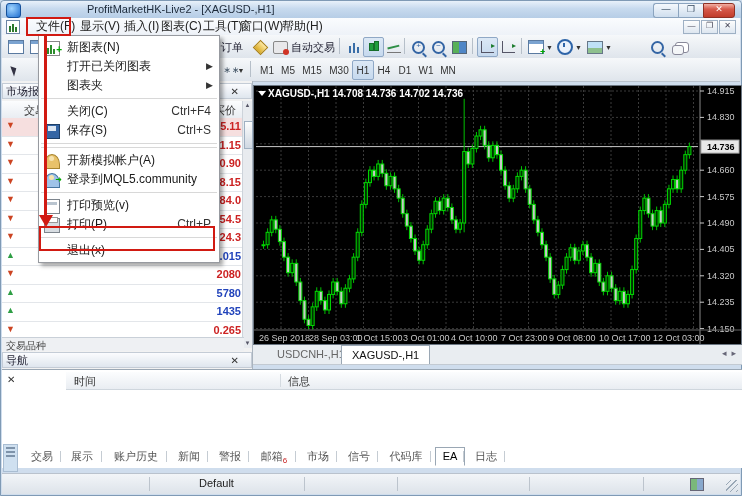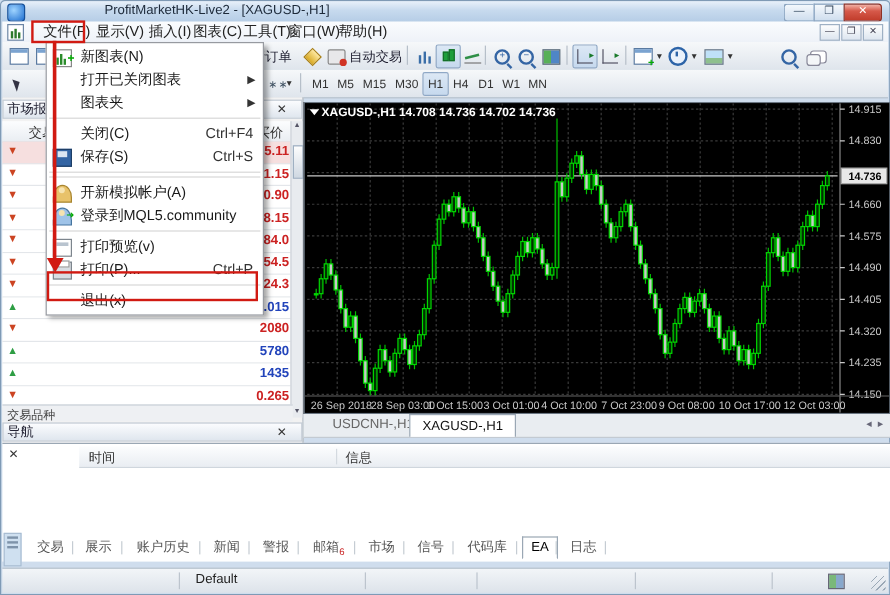--- a/index.html
+++ b/index.html
@@ -113,21 +113,21 @@
   #term-side i{display:block;height:2px;margin:2px 2px 0 2px;background:#7e93aa;}
   #term-tabs{position:absolute;left:16px;top:76px;right:0;height:20px;font-size:11px;color:#555;}
   .ttab{position:absolute;top:2px;height:17px;line-height:16px;padding:0 6px;}
   .ttab.active{background:#fff;border:1px solid #9aa7b4;border-bottom:1px solid #fff;color:#000;top:1px;}
   .tdiv{position:absolute;top:5px;width:1px;height:11px;background:#c5ccd3;}
   .badge{color:#c81f1f;font-size:8px;vertical-align:sub;}
   
   #statusbar{position:absolute;left:1px;right:1px;bottom:1px;height:20px;background:linear-gradient(#f2f5f8,#dde3ea);
       border-top:1px solid #b9c2cd;font-size:11px;color:#222;}
   .sdiv{position:absolute;top:3px;bottom:3px;width:1px;background:#bcc4cd;}
-  #status-profile{position:absolute;left:161px;width:155px;top:3px;}
+  #status-profile{position:absolute;left:137px;width:155px;text-align:center;top:3px;}
   #status-icon{position:absolute;right:36px;top:4px;width:12px;height:11px;
       background:linear-gradient(90deg,#7ab87a 50%,#88a8cc 50%);border:1px solid #667;}
   #grip{position:absolute;right:2px;bottom:2px;width:12px;height:12px;
       background:repeating-linear-gradient(135deg,transparent 0 3px,#9aa8b6 3px 4px);}
   
   #filemenu{position:absolute;left:37px;top:34px;width:180px;background:#fff;border:1px solid #979aa0;
       box-shadow:3px 3px 4px rgba(0,0,0,.35);z-index:50;padding:2px 0;}
   .fitem{height:19px;line-height:19px;position:relative;padding-left:28px;color:#1a1a1a;font-size:12px;white-space:nowrap;}
   .fitem .sc{position:absolute;right:8px;color:#333;}
   .fitem .sub{position:absolute;right:6px;font-size:9px;color:#333;}

